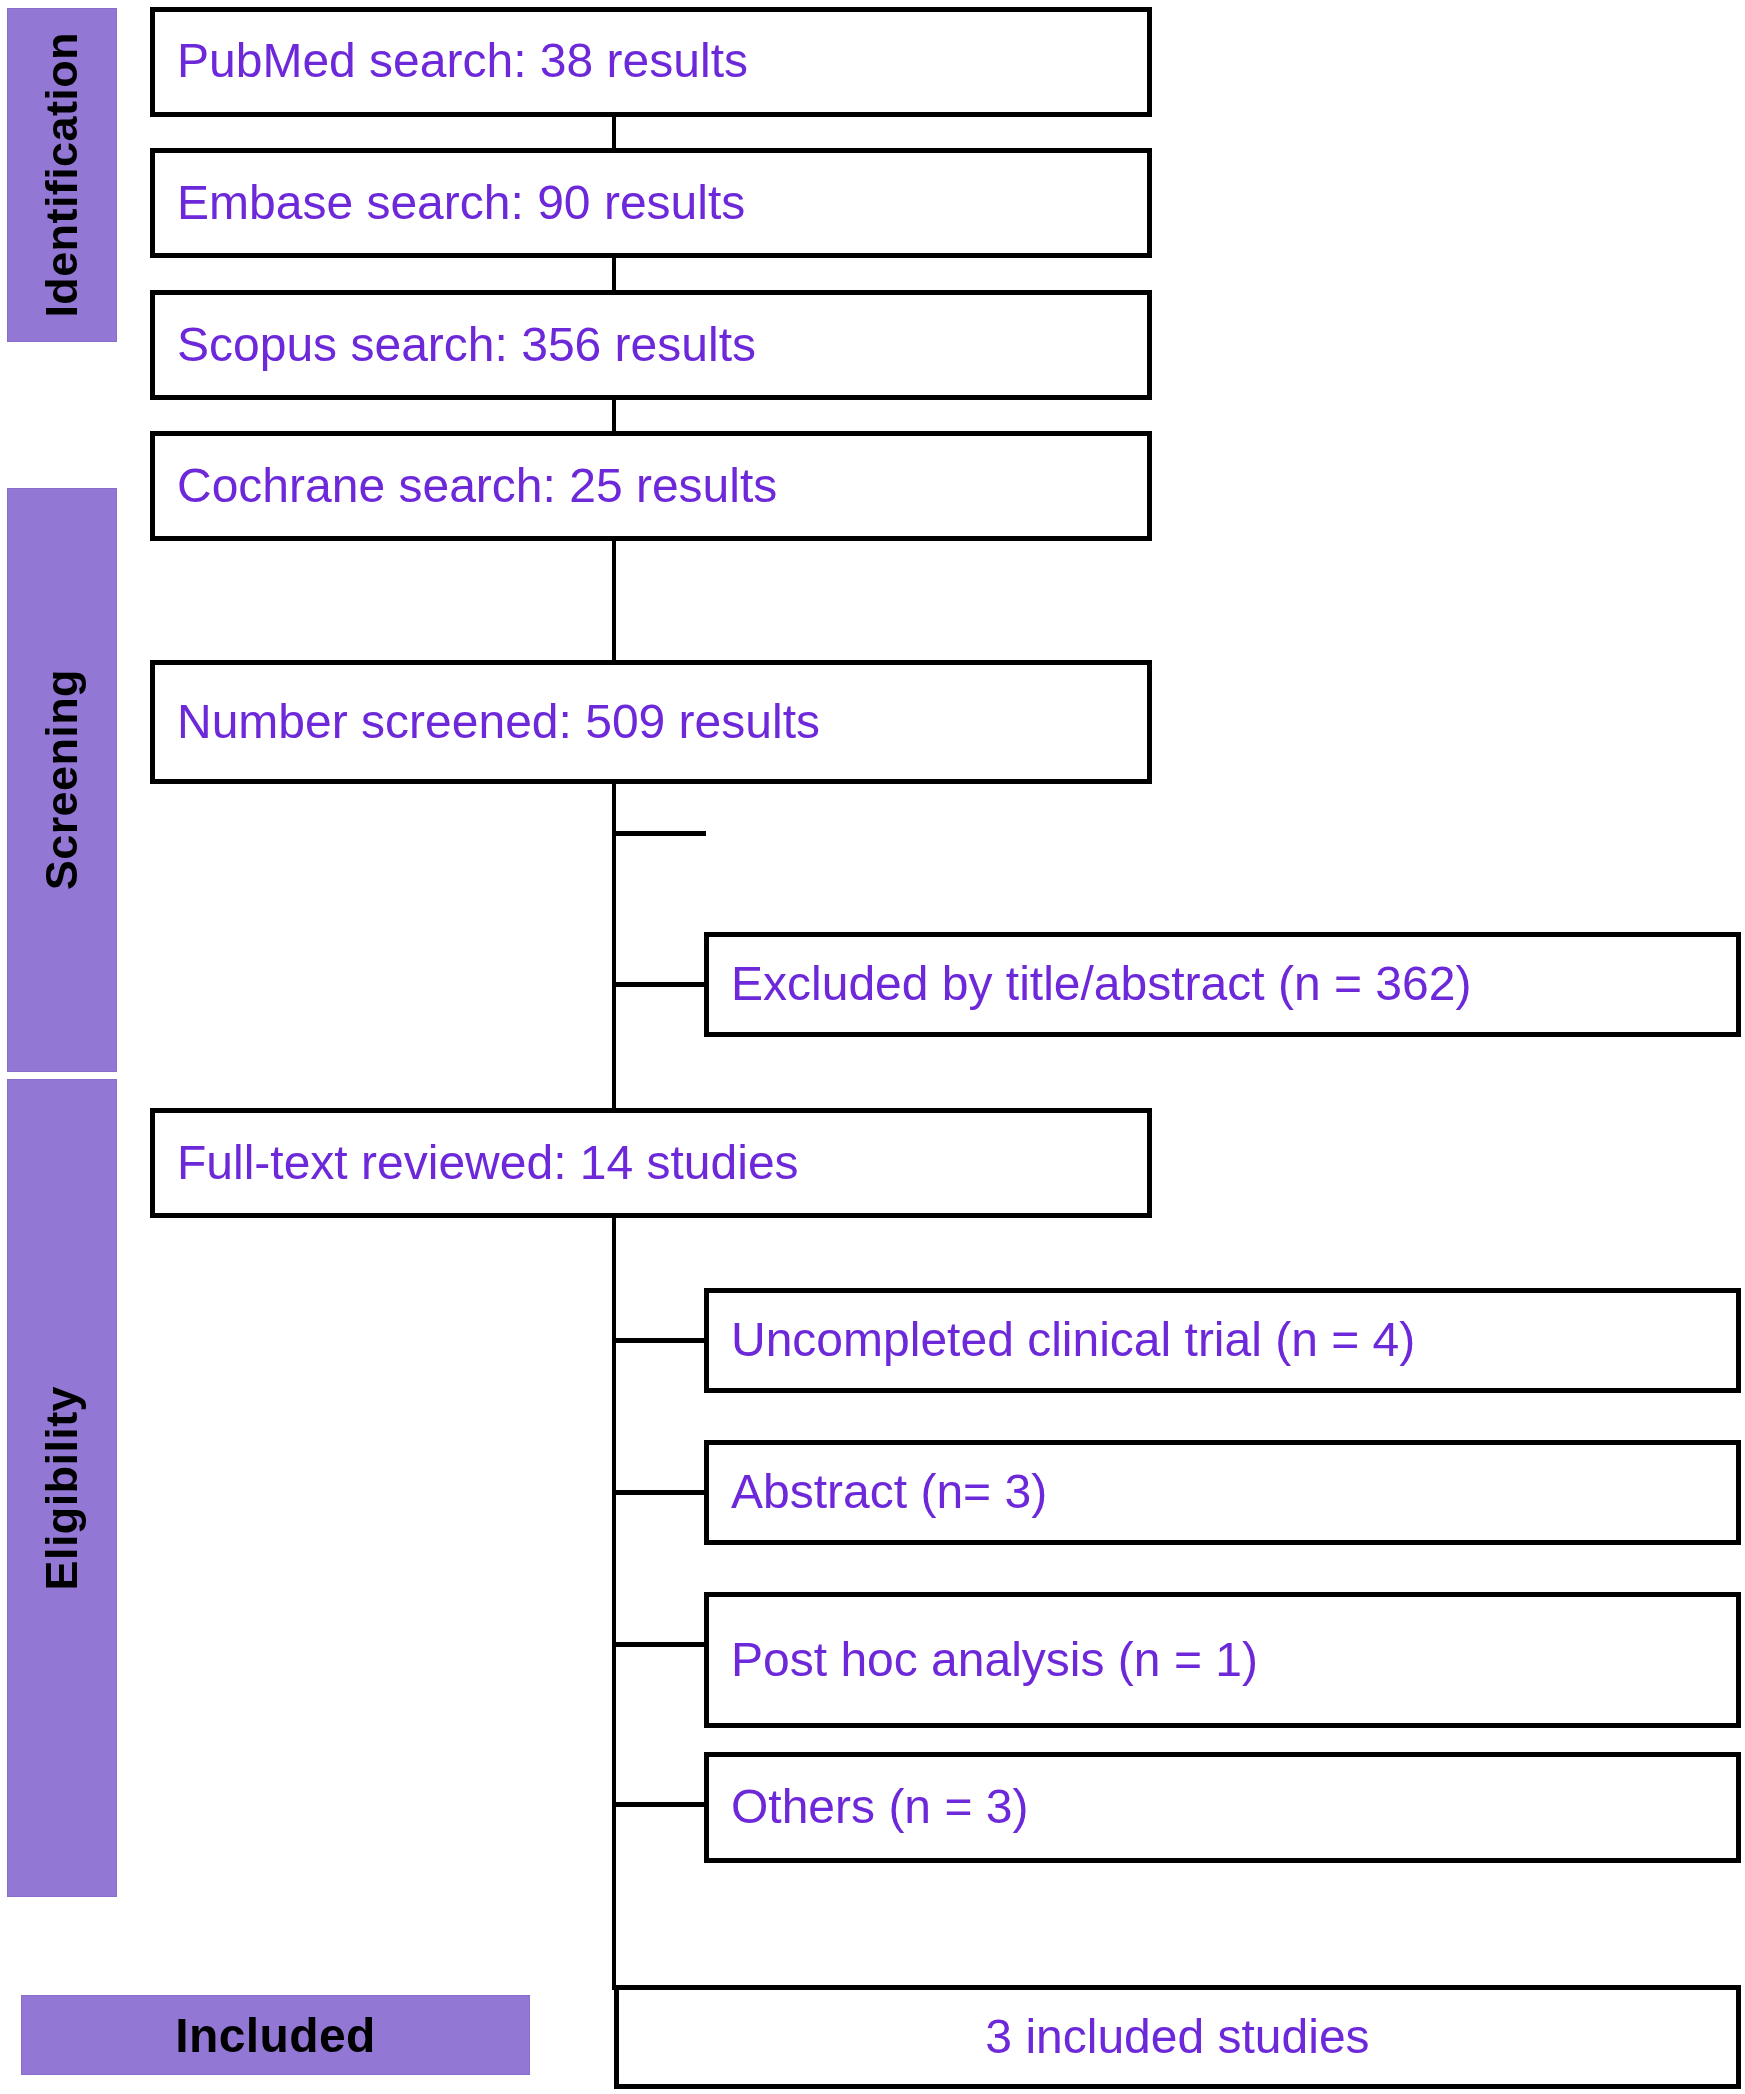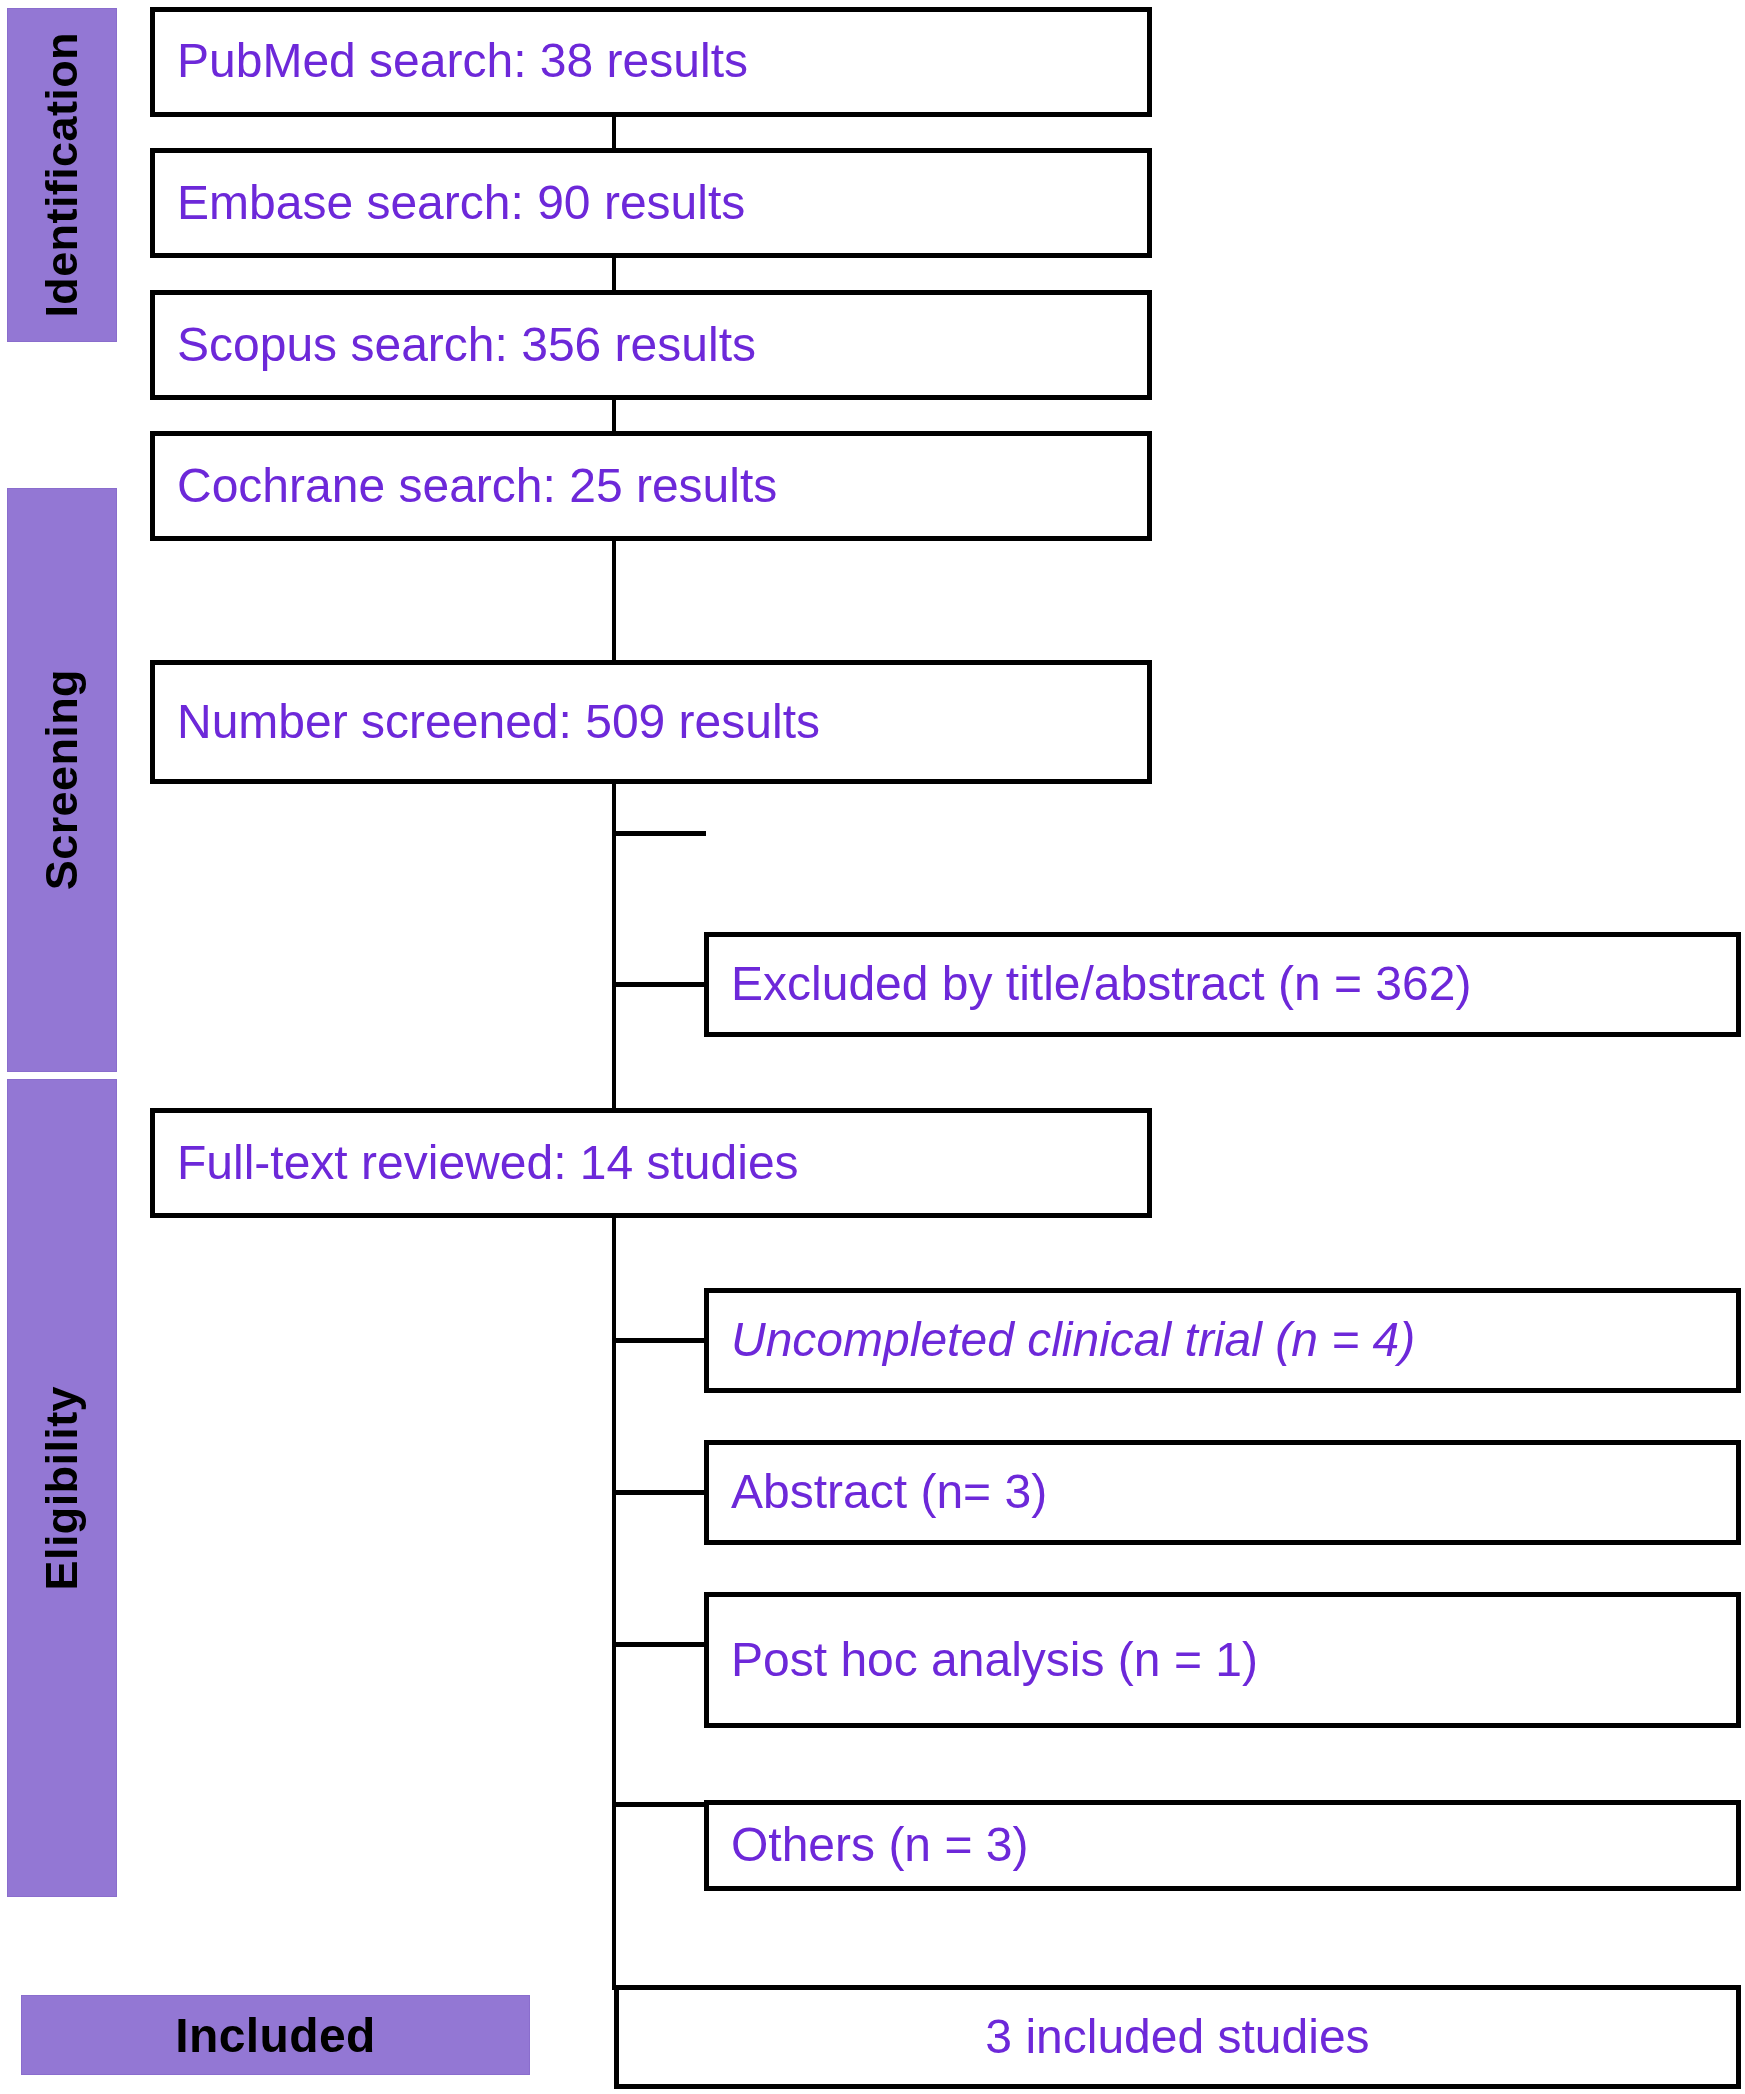--- a/index.html
+++ b/index.html
@@ -79,24 +79,24 @@
   #box-embase    { top: 148px;  height: 110px; }
   #box-scopus    { top: 290px;  height: 110px; }
   #box-cochrane  { top: 431px;  height: 110px; }
   #box-screened  { top: 660px;  height: 124px; }
   #box-fulltext  { top: 1108px; height: 110px; }
 
   
   .excl-box { left: 704px; width: 1037px; }
   #box-duplicates   { top: 781px;  height: 105px; }
   #box-excluded-ta  { top: 932px; height: 105px; }
-  #box-uncompleted  { top: 1288px; height: 105px; font-style: italic; }
+  #box-uncompleted  { top: 1288px; height: 105px; }
   #box-abstract     { top: 1440px; height: 105px; }
   #box-posthoc      { top: 1592px; height: 136px; }
-  #box-others       { top: 1752px; height: 91px; margin-top: 48px; }
+  #box-others       { top: 1752px; height: 111px; }
 
   
   #box-included-studies {
     left: 614px;
     top: 1985px;
     width: 1127px;
     height: 104px;
   }
 
   

